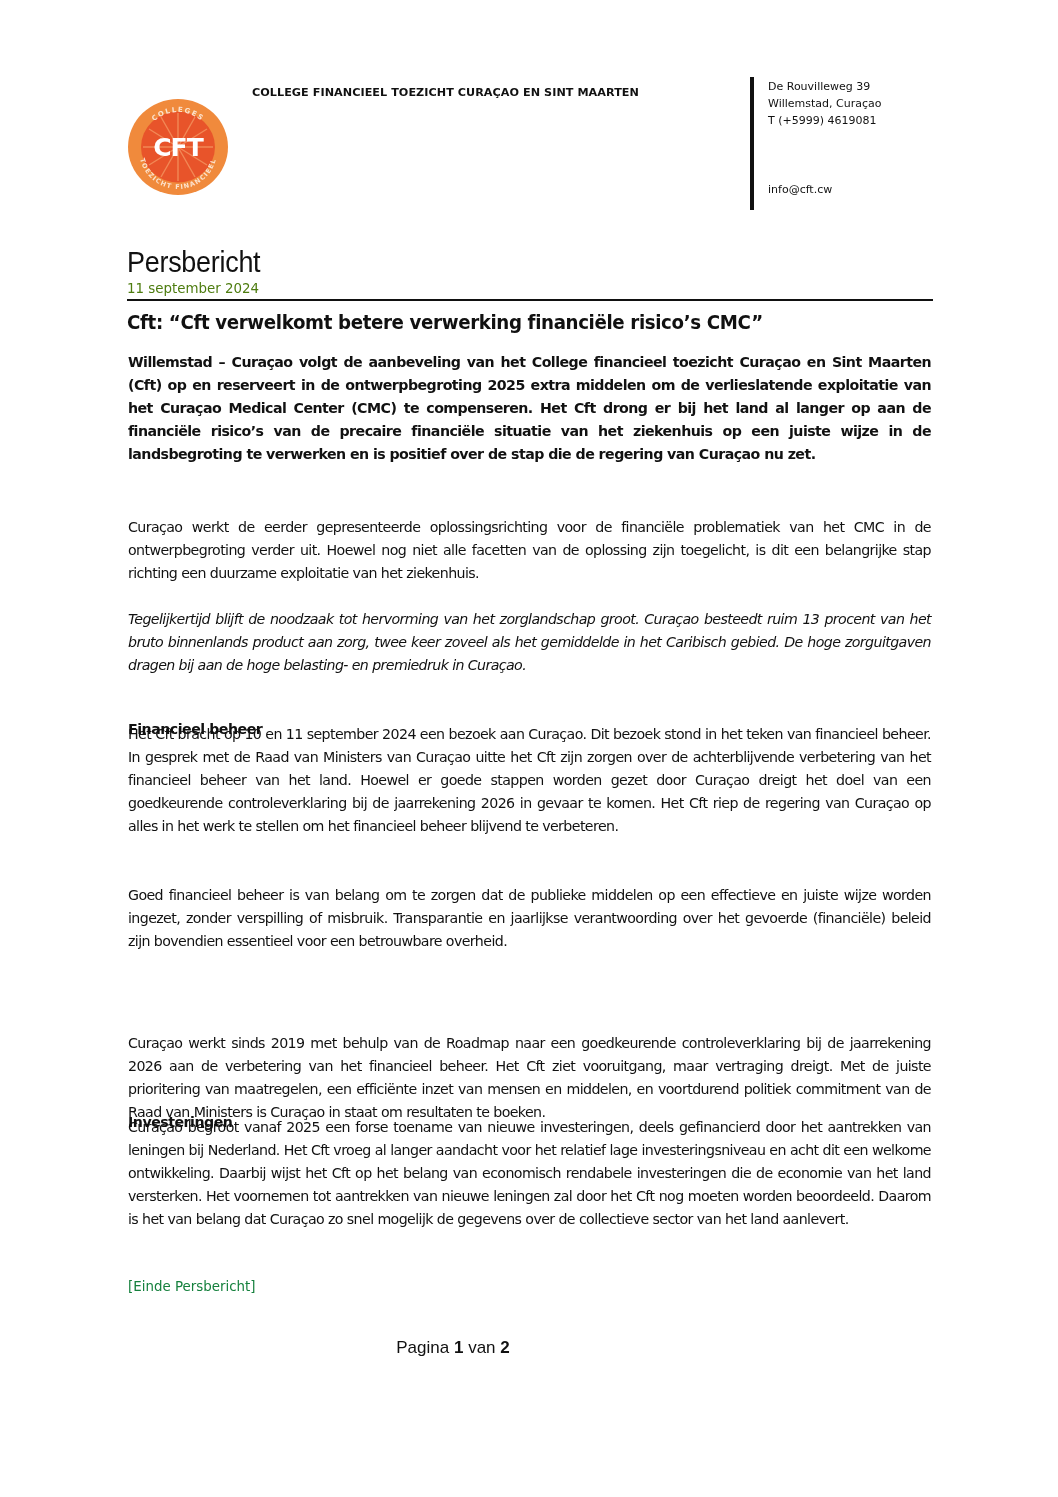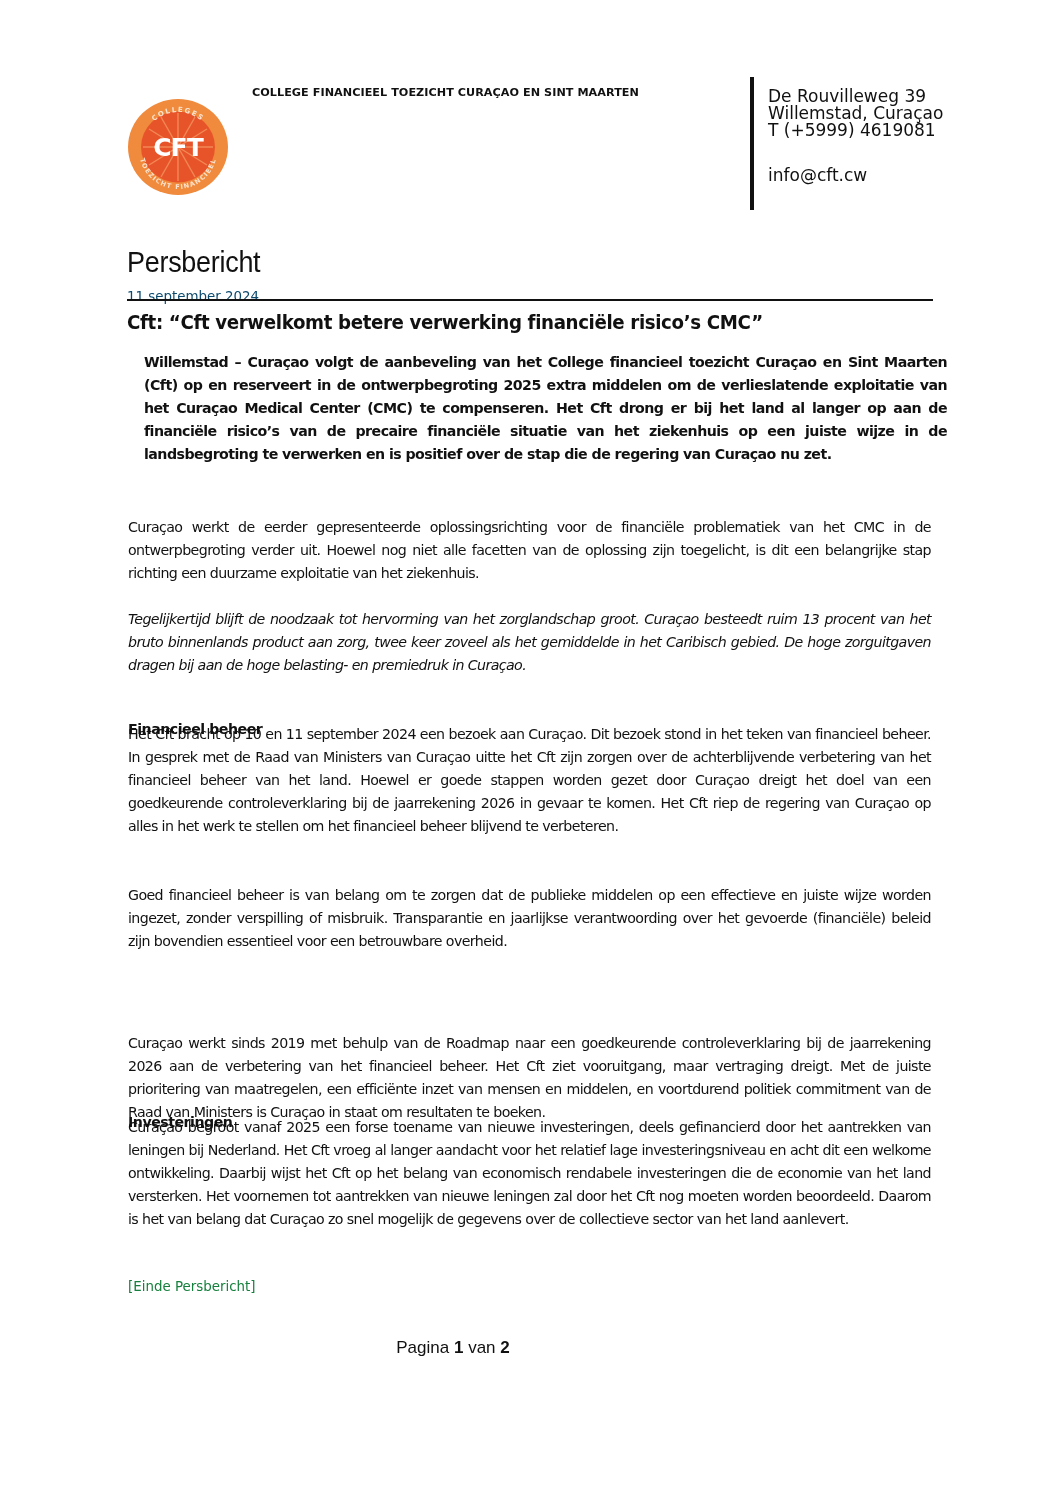--- a/index.html
+++ b/index.html
@@ -36,50 +36,49 @@
       position: absolute;
       left: 750px;
       top: 77px;
       width: 4px;
       height: 133px;
       background: #111;
     }
     .contact {
       position: absolute;
       left: 768px;
-      top: 88px;
-      font-family: "DejaVu Sans", sans-serif;
-      font-size: 17px;
+      top: 78px;
+      font-family: "DejaVu Sans", sans-serif;
+      font-size: 11px;
       line-height: 17px;
       color: #111;
     }
     .contact .line { display: block; white-space: nowrap; }
     .contact .phone { }
-    .contact .email { margin-top: 28px; }
+    .contact .email { margin-top: 52px; }
 
     .doc-type {
       position: absolute;
       left: 127px;
       top: 246px;
       font-family: "Liberation Sans", sans-serif;
       font-size: 29px;
       letter-spacing: -0.3px;
       color: #111;
       transform: scaleX(0.93);
       transform-origin: left top;
     }
     .doc-date {
       position: absolute;
       left: 127px;
       top: 281px;
       font-family: "DejaVu Sans", sans-serif;
       font-size: 13.4px;
-      color: #0c4a6e;
-      white-space: nowrap;
-      margin-top: 8px;
+      color: #4d7c0f;
+      white-space: nowrap;
     }
     .hrule {
       position: absolute;
       left: 127px;
       top: 299px;
       width: 806px;
       height: 2px;
       background: #111;
     }
     .headline {
@@ -102,21 +101,20 @@
       font-family: "DejaVu Sans", sans-serif;
       font-size: 14.2px;
       line-height: 23px;
       text-align: justify;
       color: #111;
     }
     .lead {
       font-weight: bold;
       top: 351px;
       letter-spacing: -0.55px;
-      margin-left: 16px;
     }
     .p1 { top: 516px; letter-spacing: -0.6px; }
     .p2 { top: 608px; letter-spacing: -0.6px; font-style: italic; }
     .sec-heading {
       position: absolute;
       left: 128px;
       font-family: "DejaVu Sans", sans-serif;
       font-weight: bold;
       font-size: 14.2px;
       letter-spacing: -0.5px;

